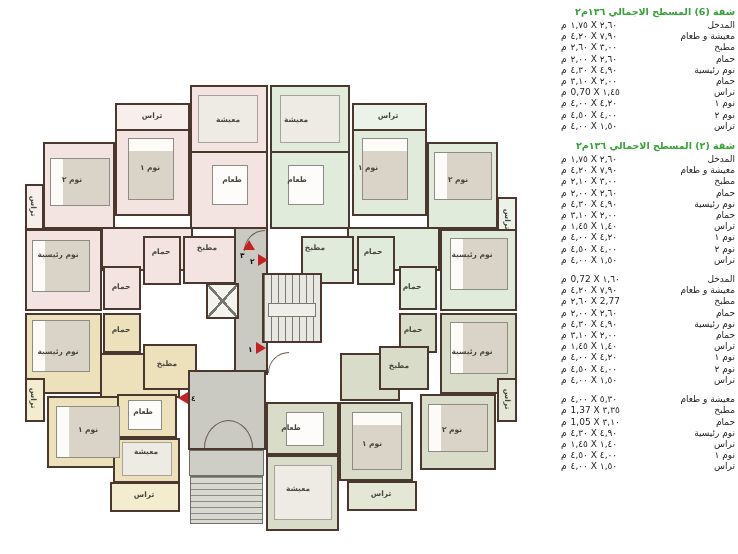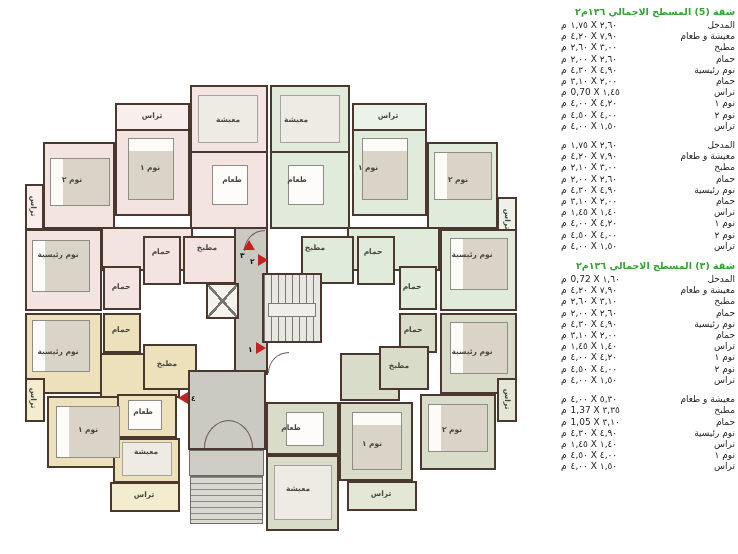--- a/index.html
+++ b/index.html
@@ -175,21 +175,21 @@
     <div class="tr" style="left:258px;top:254px"></div>
     <span class="mn" style="left:250px;top:257px">٢</span>
     <div class="tr" style="left:256px;top:342px"></div>
     <span class="mn" style="left:248px;top:345px">١</span>
     <div class="tl" style="left:178px;top:392px"></div>
     <span class="mn" style="left:191px;top:394px">٤</span>
   </div>
 
   <div class="panel">
     <section class="apt">
-      <h3 class="apt-title">شقة (5) المسطح الاجمالي ١٣٦م٢</h3>
+      <h3 class="apt-title">شقة (6) المسطح الاجمالي ١٣٦م٢</h3>
       <div class="rows">
           <div class="row">
             <span class="rname">المدخل</span>
             <span class="rdims" dir="ltr">
               <span class="u">م</span>
               <span>١,٧٥ X ٢,٦٠</span>
             </span>
           </div>
           <div class="row">
             <span class="rname">معيشة و طعام</span>
@@ -224,20 +224,95 @@
             <span class="rdims" dir="ltr">
               <span class="u">م</span>
               <span>٣,١٠ X ٢,٠٠</span>
             </span>
           </div>
           <div class="row">
             <span class="rname">تراس</span>
             <span class="rdims" dir="ltr">
               <span class="u">م</span>
               <span>0,70 X ١,٤٥</span>
+            </span>
+          </div>
+          <div class="row">
+            <span class="rname">نوم ١</span>
+            <span class="rdims" dir="ltr">
+              <span class="u">م</span>
+              <span>٤,٠٠ X ٤,٢٠</span>
+            </span>
+          </div>
+          <div class="row">
+            <span class="rname">نوم ٢</span>
+            <span class="rdims" dir="ltr">
+              <span class="u">م</span>
+              <span>٤,٥٠ X ٤,٠٠</span>
+            </span>
+          </div>
+          <div class="row">
+            <span class="rname">تراس</span>
+            <span class="rdims" dir="ltr">
+              <span class="u">م</span>
+              <span>٤,٠٠ X ١,٥٠</span>
+            </span>
+          </div>
+        </div>
+    </section>
+    <section class="apt">
+      <h3 class="apt-title">شقة (٢) المسطح الاجمالي ١٣٦م٢</h3>
+      <div class="rows">
+          <div class="row">
+            <span class="rname">المدخل</span>
+            <span class="rdims" dir="ltr">
+              <span class="u">م</span>
+              <span>١,٧٥ X ٢,٦٠</span>
+            </span>
+          </div>
+          <div class="row">
+            <span class="rname">معيشة و طعام</span>
+            <span class="rdims" dir="ltr">
+              <span class="u">م</span>
+              <span>٤,٢٠ X ٧,٩٠</span>
+            </span>
+          </div>
+          <div class="row">
+            <span class="rname">مطبخ</span>
+            <span class="rdims" dir="ltr">
+              <span class="u">م</span>
+              <span>٢,١٠ X ٣,٠٠</span>
+            </span>
+          </div>
+          <div class="row">
+            <span class="rname">حمام</span>
+            <span class="rdims" dir="ltr">
+              <span class="u">م</span>
+              <span>٢,٠٠ X ٢,٦٠</span>
+            </span>
+          </div>
+          <div class="row">
+            <span class="rname">نوم رئيسية</span>
+            <span class="rdims" dir="ltr">
+              <span class="u">م</span>
+              <span>٤,٣٠ X ٤,٩٠</span>
+            </span>
+          </div>
+          <div class="row">
+            <span class="rname">حمام</span>
+            <span class="rdims" dir="ltr">
+              <span class="u">م</span>
+              <span>٣,١٠ X ٢,٠٠</span>
+            </span>
+          </div>
+          <div class="row">
+            <span class="rname">تراس</span>
+            <span class="rdims" dir="ltr">
+              <span class="u">م</span>
+              <span>١,٤٥ X ١,٤٠</span>
             </span>
           </div>
           <div class="row">
             <span class="rname">نوم ١</span>
             <span class="rdims" dir="ltr">
               <span class="u">م</span>
               <span>٤,٠٠ X ٤,٢٠</span>
             </span>
           </div>
           <div class="row">
@@ -255,110 +330,35 @@
             </span>
           </div>
         </div>
     </section>
     <section class="apt">
       <div class="rows">
           <div class="row">
             <span class="rname">المدخل</span>
             <span class="rdims" dir="ltr">
               <span class="u">م</span>
-              <span>١,٧٥ X ٢,٦٠</span>
+              <span>0,72 X ١,٦٠</span>
             </span>
           </div>
           <div class="row">
             <span class="rname">معيشة و طعام</span>
             <span class="rdims" dir="ltr">
               <span class="u">م</span>
               <span>٤,٢٠ X ٧,٩٠</span>
             </span>
           </div>
           <div class="row">
             <span class="rname">مطبخ</span>
             <span class="rdims" dir="ltr">
               <span class="u">م</span>
-              <span>٢,١٠ X ٣,٠٠</span>
-            </span>
-          </div>
-          <div class="row">
-            <span class="rname">حمام</span>
-            <span class="rdims" dir="ltr">
-              <span class="u">م</span>
-              <span>٢,٠٠ X ٢,٦٠</span>
-            </span>
-          </div>
-          <div class="row">
-            <span class="rname">نوم رئيسية</span>
-            <span class="rdims" dir="ltr">
-              <span class="u">م</span>
-              <span>٤,٣٠ X ٤,٩٠</span>
-            </span>
-          </div>
-          <div class="row">
-            <span class="rname">حمام</span>
-            <span class="rdims" dir="ltr">
-              <span class="u">م</span>
-              <span>٣,١٠ X ٢,٠٠</span>
-            </span>
-          </div>
-          <div class="row">
-            <span class="rname">تراس</span>
-            <span class="rdims" dir="ltr">
-              <span class="u">م</span>
-              <span>١,٤٥ X ١,٤٠</span>
-            </span>
-          </div>
-          <div class="row">
-            <span class="rname">نوم ١</span>
-            <span class="rdims" dir="ltr">
-              <span class="u">م</span>
-              <span>٤,٠٠ X ٤,٢٠</span>
-            </span>
-          </div>
-          <div class="row">
-            <span class="rname">نوم ٢</span>
-            <span class="rdims" dir="ltr">
-              <span class="u">م</span>
-              <span>٤,٥٠ X ٤,٠٠</span>
-            </span>
-          </div>
-          <div class="row">
-            <span class="rname">تراس</span>
-            <span class="rdims" dir="ltr">
-              <span class="u">م</span>
-              <span>٤,٠٠ X ١,٥٠</span>
-            </span>
-          </div>
-        </div>
-    </section>
-    <section class="apt">
-      <h3 class="apt-title">شقة (٣) المسطح الاجمالي ١٣٦م٢</h3>
-      <div class="rows">
-          <div class="row">
-            <span class="rname">المدخل</span>
-            <span class="rdims" dir="ltr">
-              <span class="u">م</span>
-              <span>0,72 X ١,٦٠</span>
-            </span>
-          </div>
-          <div class="row">
-            <span class="rname">معيشة و طعام</span>
-            <span class="rdims" dir="ltr">
-              <span class="u">م</span>
-              <span>٤,٢٠ X ٧,٩٠</span>
-            </span>
-          </div>
-          <div class="row">
-            <span class="rname">مطبخ</span>
-            <span class="rdims" dir="ltr">
-              <span class="u">م</span>
-              <span>٢,٦٠ X ٣,١٠</span>
+              <span>٢,٦٠ X 2,77</span>
             </span>
           </div>
           <div class="row">
             <span class="rname">حمام</span>
             <span class="rdims" dir="ltr">
               <span class="u">م</span>
               <span>٢,٠٠ X ٢,٦٠</span>
             </span>
           </div>
           <div class="row">

